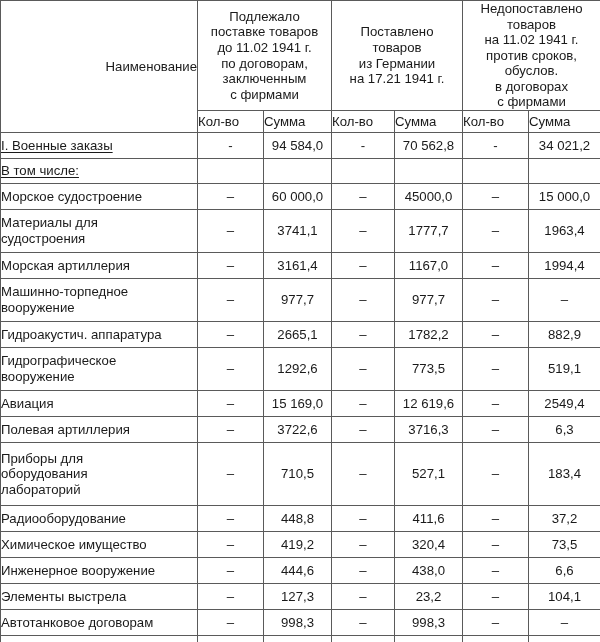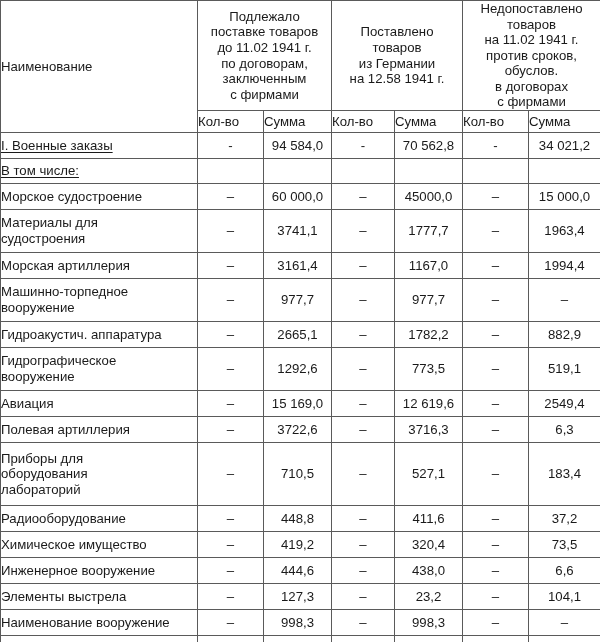--- a/index.html
+++ b/index.html
@@ -52,21 +52,21 @@
 
   .hdr-group {
     text-align: center;
     padding: 5px 4px 6px 4px;
     font-size: 13.2px;
     line-height: 1.30;
     white-space: pre-line;
     vertical-align: middle;
   }
   .hdr-name {
-    text-align: left;
+    text-align: right;
     font-size: 13.2px;
     vertical-align: middle;
   }
   .hdr-sub {
     text-align: left;
     padding: 3px 2px 4px 2px;
     font-size: 13.2px;
     height: 21px;
   }
 
@@ -108,21 +108,21 @@
         <th class="hdr-name" rowspan="2">Наименование</th>
         <th class="hdr-group" colspan="2">Подлежало
 поставке товаров
 до 11.02 1941 г.
 по договорам,
 заключенным
 с фирмами</th>
         <th class="hdr-group" colspan="2">Поставлено
 товаров
 из Германии
-на 12.58 1941 г.</th>
+на 17.21 1941 г.</th>
         <th class="hdr-group" colspan="2">Недопоставлено
 товаров
 на 11.02 1941 г.
 против сроков,
 обуслов.
 в договорах
 с фирмами</th>
       </tr>
       <tr>
         <th class="hdr-sub">Кол-во</th>
@@ -268,21 +268,21 @@
         <tr class="r-single">
           <td class="cell-name">Элементы выстрела</td>
           <td class="cell-num">–</td>
           <td class="cell-num">127,3</td>
           <td class="cell-num">–</td>
           <td class="cell-num">23,2</td>
           <td class="cell-num">–</td>
           <td class="cell-num">104,1</td>
         </tr>
         <tr class="r-single">
-          <td class="cell-name">Наименование вооружение</td>
+          <td class="cell-name">Автотанковое договорам</td>
           <td class="cell-num">–</td>
           <td class="cell-num">998,3</td>
           <td class="cell-num">–</td>
           <td class="cell-num">998,3</td>
           <td class="cell-num">–</td>
           <td class="cell-num">–</td>
         </tr>
         <tr class="r-double">
           <td class="cell-name">Прочее военное
 оборудование</td>

